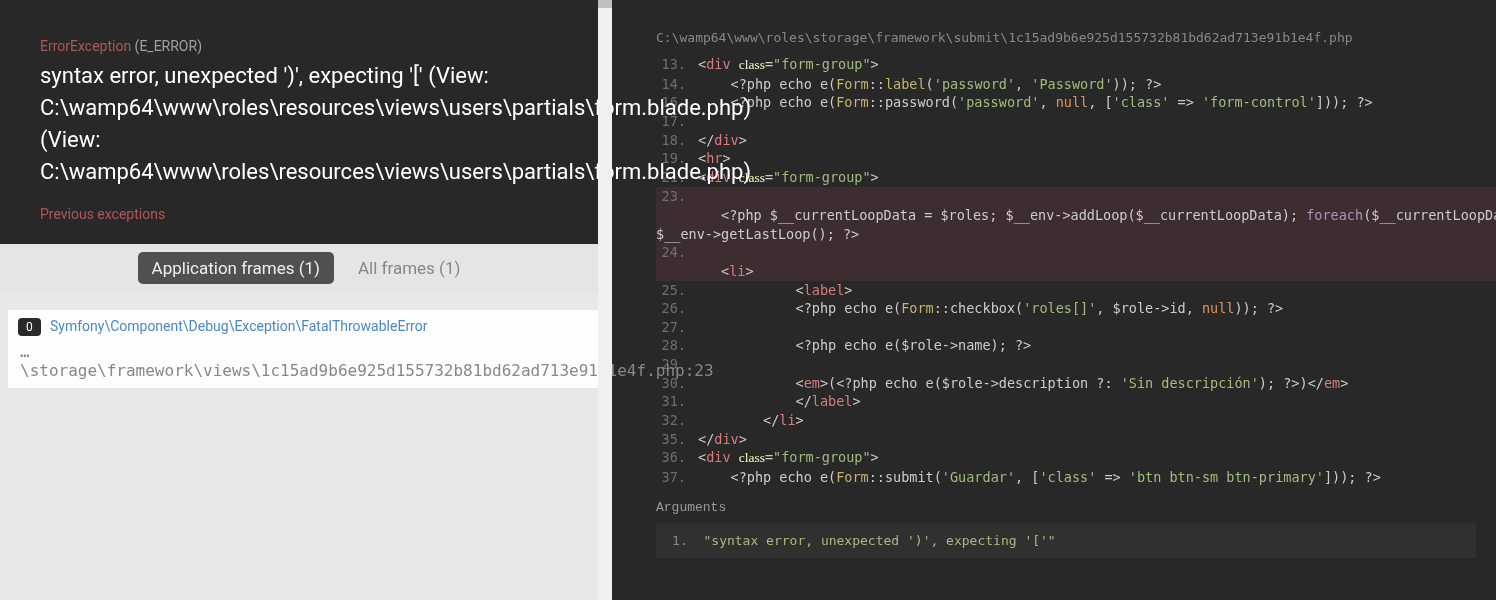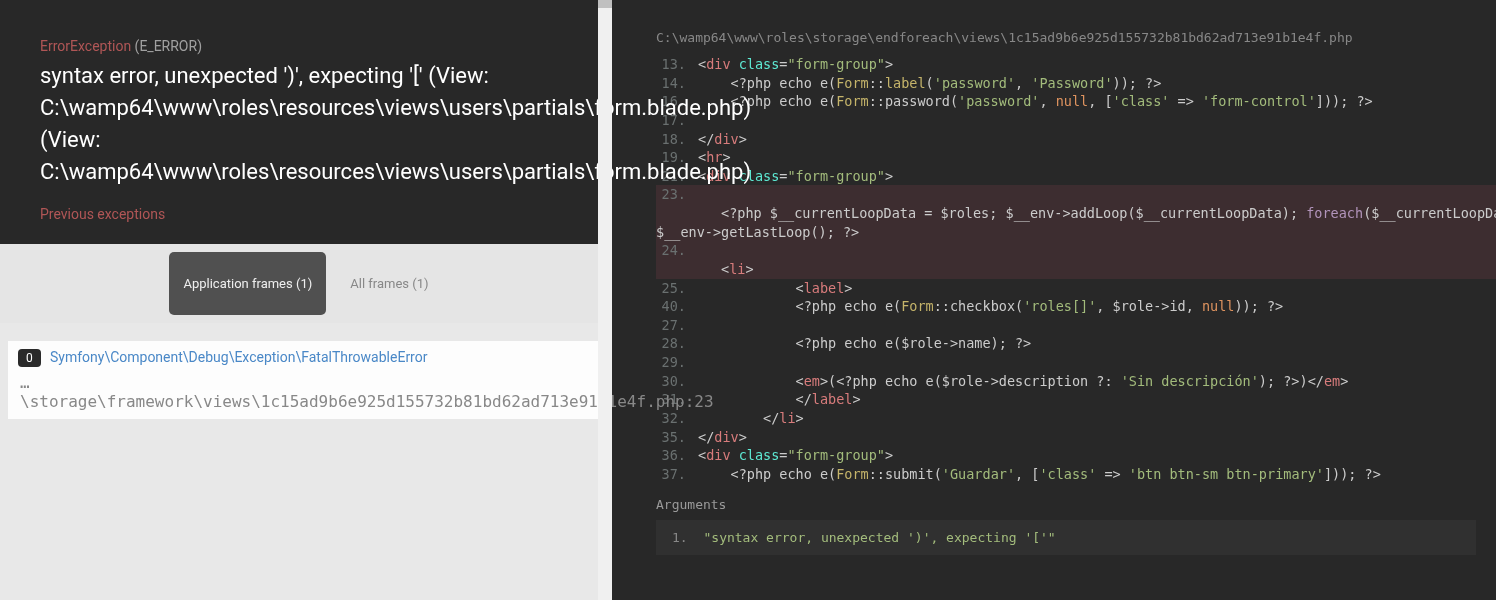--- a/index.html
+++ b/index.html
@@ -43,23 +43,23 @@
   cursor: pointer;
 }
 .frame-tabs {
   background: #e5e5e5;
   display: flex;
   justify-content: center;
   padding: 8px 0;
   gap: 10px;
 }
 .tab {
-  padding: 24px 14px;
+  padding: 6px 14px;
   border-radius: 5px;
-  font-size: 13px;
+  font-size: 17px;
   cursor: pointer;
   color: #888;
 }
 .tab.active {
   background: #505050;
   color: #eee;
 }
 .frames-list {
   flex: 1;
   padding: 18px 8px;
@@ -126,32 +126,32 @@
   color: #6a7070;
   width: 42px;
   text-align: right;
   padding-right: 12px;
   user-select: none;
   flex-shrink: 0;
 }
 .line-content { flex: 1; }
 .code-line.highlight { background: #3d2d30; flex-direction: column; }
 .c-tag { color: #d87c7c; }
-.c-attrname { color: #5eead4; }
+.c-attrname { color: #fef9c3; font-family: Liberation Serif, serif; }
 .c-string { color: #a3bc7c; }
 .c-keyword { color: #b294bb; }
 .c-text { color: #ccc; }
 .c-func { color: #c5b46a; }
 .c-const { color: #de935f; }
 .arguments-section {
   margin-top: 14px;
   color: #999;
   font-size: 13px;
 }
-.arguments-label { margin-bottom: 8px; }
+.arguments-label { margin-bottom: 8px; font-family: Liberation Mono, monospace; }
 .argument-item {
   background: #303030;
   padding: 10px 16px;
   font-family: "Consolas", monospace;
   color: #ccc;
   font-size: 13px;
   margin-right: 20px;
 }
 .arg-num { color: #888; margin-right: 8px; }
 .arg-val { color: #a3bc7c; }
@@ -180,35 +180,35 @@
       <div class="frame-path">…\storage\framework\views\1c15ad9b6e925d155732b81bd62ad713e91b1e4f.php:23</div>
     </div>
   </div>
 
   <div class="scrollbar-left">
     <div class="scrollbar-thumb"></div>
   </div>
 </div>
 
 <div class="right-panel">
-  <div class="file-path">C:\wamp64\www\roles\storage\endforeach\views\1c15ad9b6e925d155732b81bd62ad713e91b1e4f.php</div>
+  <div class="file-path">C:\wamp64\www\roles\storage\framework\submit\1c15ad9b6e925d155732b81bd62ad713e91b1e4f.php</div>
 
   <div class="code-block">
     <div class="code-line"><span class="line-num">13.</span><span class="line-content"><span class="c-text">&lt;</span><span class="c-tag">div</span> <span class="c-attrname">class</span><span class="c-text">=</span><span class="c-string">"form-group"</span><span class="c-text">&gt;</span></span></div>
     <div class="code-line"><span class="line-num">14.</span><span class="line-content">    <span class="c-text">&lt;?php echo e(</span><span class="c-func">Form</span><span class="c-text">::</span><span class="c-func">label</span><span class="c-text">(</span><span class="c-string">'password'</span><span class="c-text">, </span><span class="c-string">'Password'</span><span class="c-text">)); ?&gt;</span></span></div>
     <div class="code-line"><span class="line-num">16.</span><span class="line-content">    <span class="c-text">&lt;?php echo e(</span><span class="c-func">Form</span><span class="c-text">::password(</span><span class="c-string">'password'</span><span class="c-text">, </span><span class="c-const">null</span><span class="c-text">, [</span><span class="c-string">'class'</span><span class="c-text"> =&gt; </span><span class="c-string">'form-control'</span><span class="c-text">])); ?&gt;</span></span></div>
     <div class="code-line"><span class="line-num">17.</span><span class="line-content"></span></div>
     <div class="code-line"><span class="line-num">18.</span><span class="line-content"><span class="c-text">&lt;/</span><span class="c-tag">div</span><span class="c-text">&gt;</span></span></div>
     <div class="code-line"><span class="line-num">19.</span><span class="line-content"><span class="c-text">&lt;</span><span class="c-tag">hr</span><span class="c-text">&gt;</span></span></div>
     <div class="code-line"><span class="line-num">21.</span><span class="line-content"><span class="c-text">&lt;</span><span class="c-tag">div</span> <span class="c-attrname">class</span><span class="c-text">=</span><span class="c-string">"form-group"</span><span class="c-text">&gt;</span></span></div>
     <div class="code-line highlight"><span class="line-num">23.</span><span class="line-content">        <span class="c-text">&lt;?php $__currentLoopData = $roles; $__env-&gt;addLoop($__currentLoopData); </span><span class="c-keyword">foreach</span><span class="c-text">($__currentLoopData </span></span></div>
     <div class="code-line highlight"><span class="line-num"></span><span class="line-content"><span class="c-text">$__env-&gt;getLastLoop(); ?&gt;</span></span></div>
     <div class="code-line highlight"><span class="line-num">24.</span><span class="line-content">        <span class="c-text">&lt;</span><span class="c-tag">li</span><span class="c-text">&gt;</span></span></div>
     <div class="code-line"><span class="line-num">25.</span><span class="line-content">            <span class="c-text">&lt;</span><span class="c-tag">label</span><span class="c-text">&gt;</span></span></div>
-    <div class="code-line"><span class="line-num">40.</span><span class="line-content">            <span class="c-text">&lt;?php echo e(</span><span class="c-func">Form</span><span class="c-text">::checkbox(</span><span class="c-string">'roles[]'</span><span class="c-text">, $role-&gt;id, </span><span class="c-const">null</span><span class="c-text">)); ?&gt;</span></span></div>
+    <div class="code-line"><span class="line-num">26.</span><span class="line-content">            <span class="c-text">&lt;?php echo e(</span><span class="c-func">Form</span><span class="c-text">::checkbox(</span><span class="c-string">'roles[]'</span><span class="c-text">, $role-&gt;id, </span><span class="c-const">null</span><span class="c-text">)); ?&gt;</span></span></div>
     <div class="code-line"><span class="line-num">27.</span><span class="line-content"></span></div>
     <div class="code-line"><span class="line-num">28.</span><span class="line-content">            <span class="c-text">&lt;?php echo e($role-&gt;name); ?&gt;</span></span></div>
     <div class="code-line"><span class="line-num">29.</span><span class="line-content"></span></div>
     <div class="code-line"><span class="line-num">30.</span><span class="line-content">            <span class="c-text">&lt;</span><span class="c-tag">em</span><span class="c-text">&gt;(&lt;?php echo e($role-&gt;description ?: </span><span class="c-string">'Sin descripción'</span><span class="c-text">); ?&gt;)&lt;/</span><span class="c-tag">em</span><span class="c-text">&gt;</span></span></div>
     <div class="code-line"><span class="line-num">31.</span><span class="line-content">            <span class="c-text">&lt;/</span><span class="c-tag">label</span><span class="c-text">&gt;</span></span></div>
     <div class="code-line"><span class="line-num">32.</span><span class="line-content">        <span class="c-text">&lt;/</span><span class="c-tag">li</span><span class="c-text">&gt;</span></span></div>
     <div class="code-line"><span class="line-num">35.</span><span class="line-content"><span class="c-text">&lt;/</span><span class="c-tag">div</span><span class="c-text">&gt;</span></span></div>
     <div class="code-line"><span class="line-num">36.</span><span class="line-content"><span class="c-text">&lt;</span><span class="c-tag">div</span> <span class="c-attrname">class</span><span class="c-text">=</span><span class="c-string">"form-group"</span><span class="c-text">&gt;</span></span></div>
     <div class="code-line"><span class="line-num">37.</span><span class="line-content">    <span class="c-text">&lt;?php echo e(</span><span class="c-func">Form</span><span class="c-text">::submit(</span><span class="c-string">'Guardar'</span><span class="c-text">, [</span><span class="c-string">'class'</span><span class="c-text"> =&gt; </span><span class="c-string">'btn btn-sm btn-primary'</span><span class="c-text">])); ?&gt;</span></span></div>
   </div>

